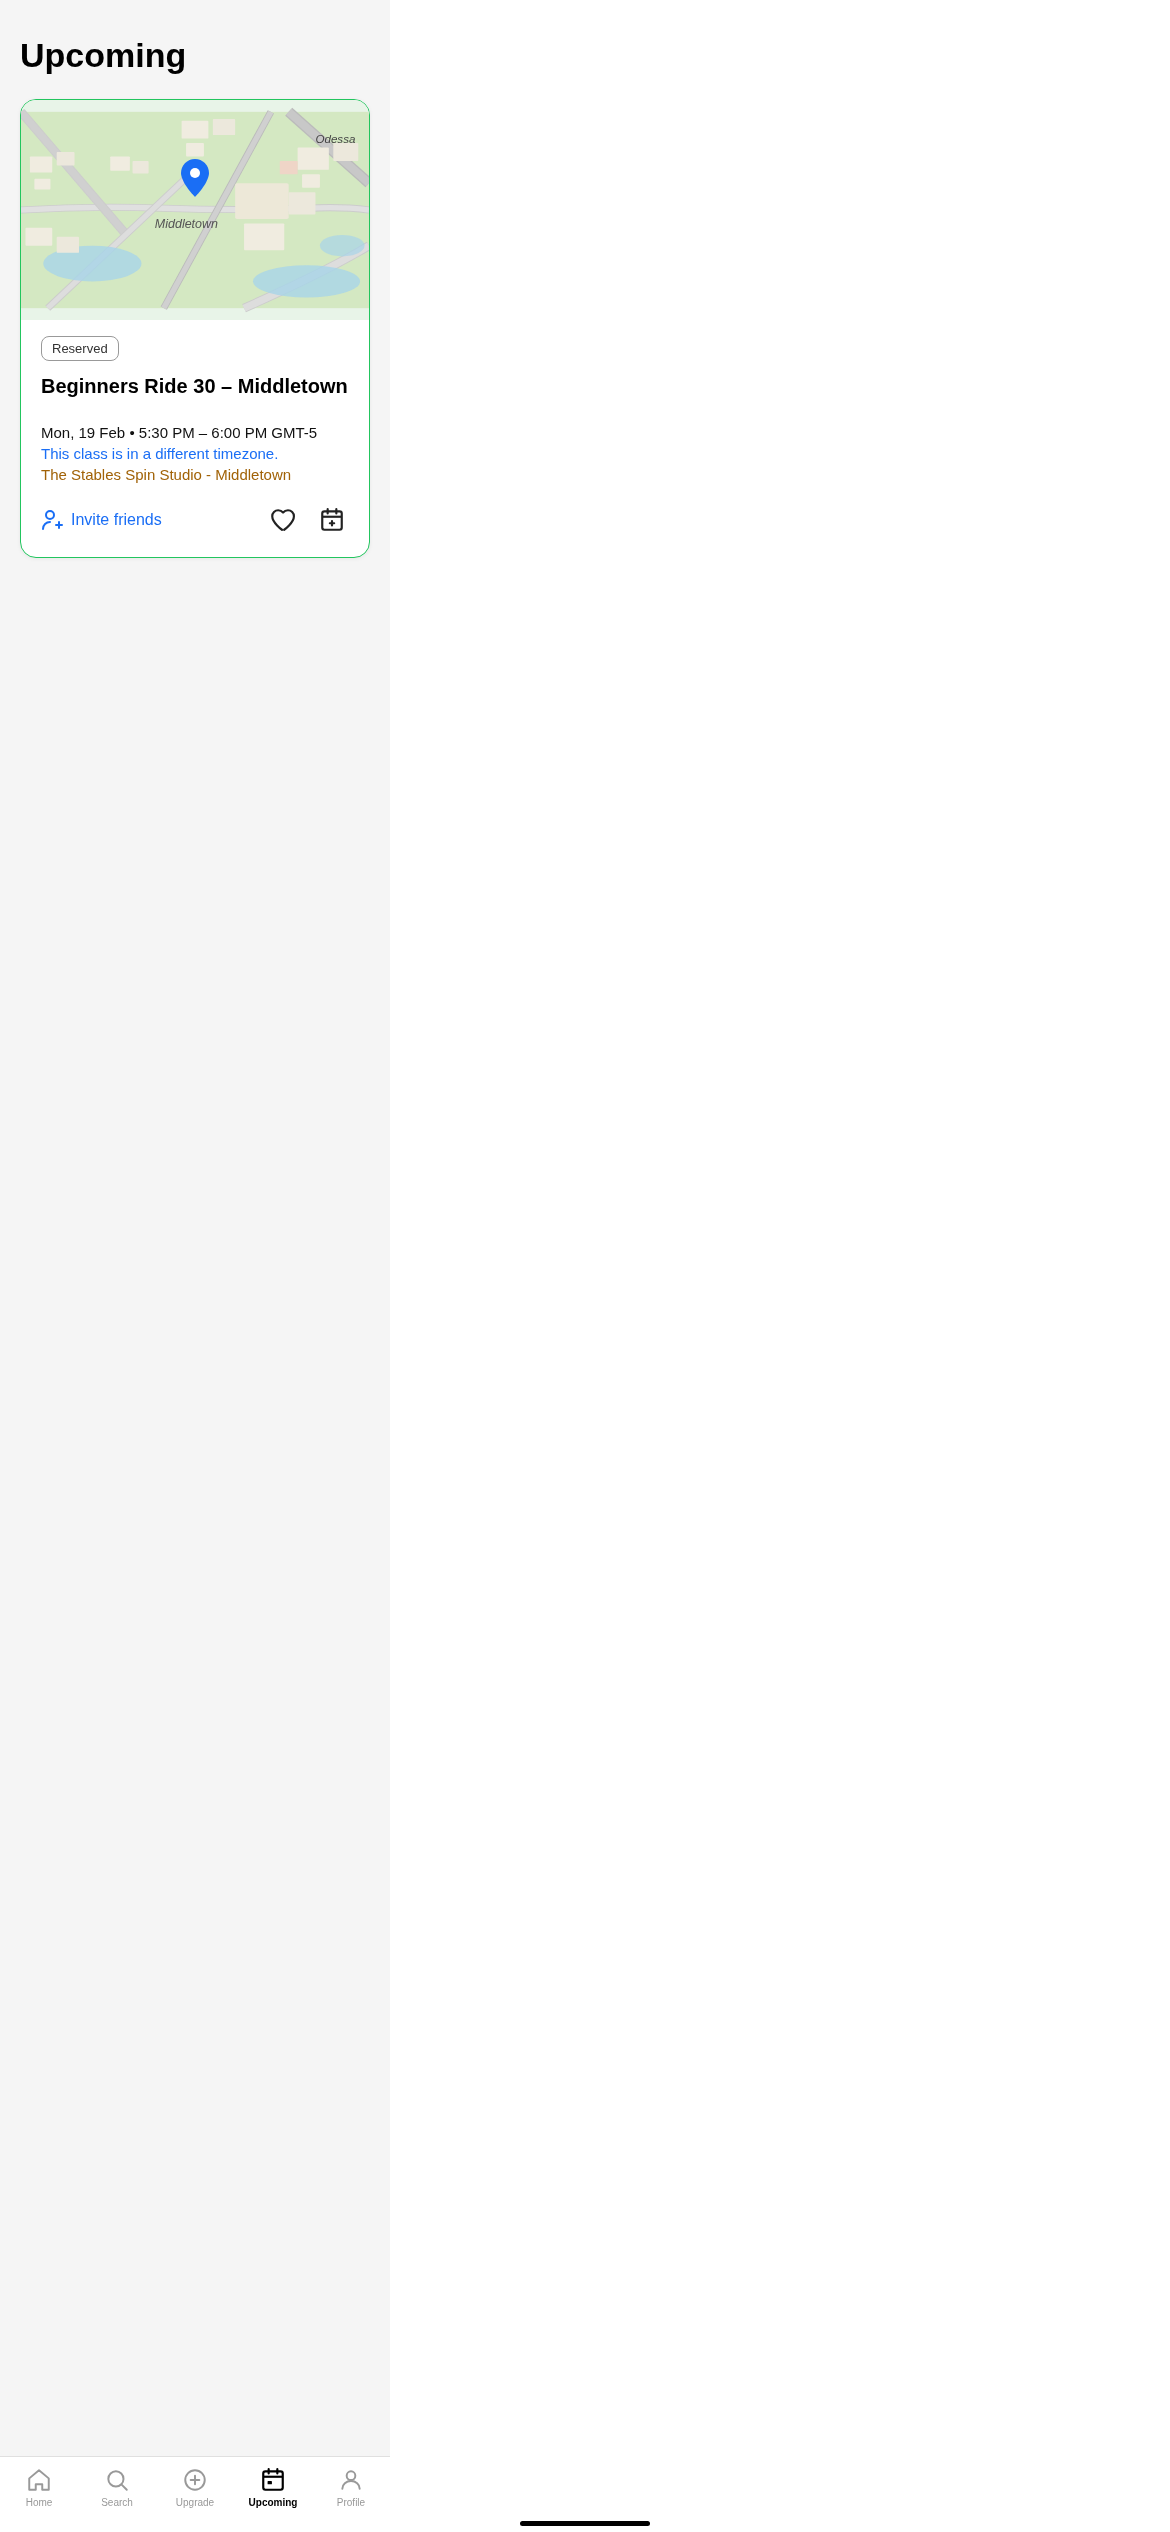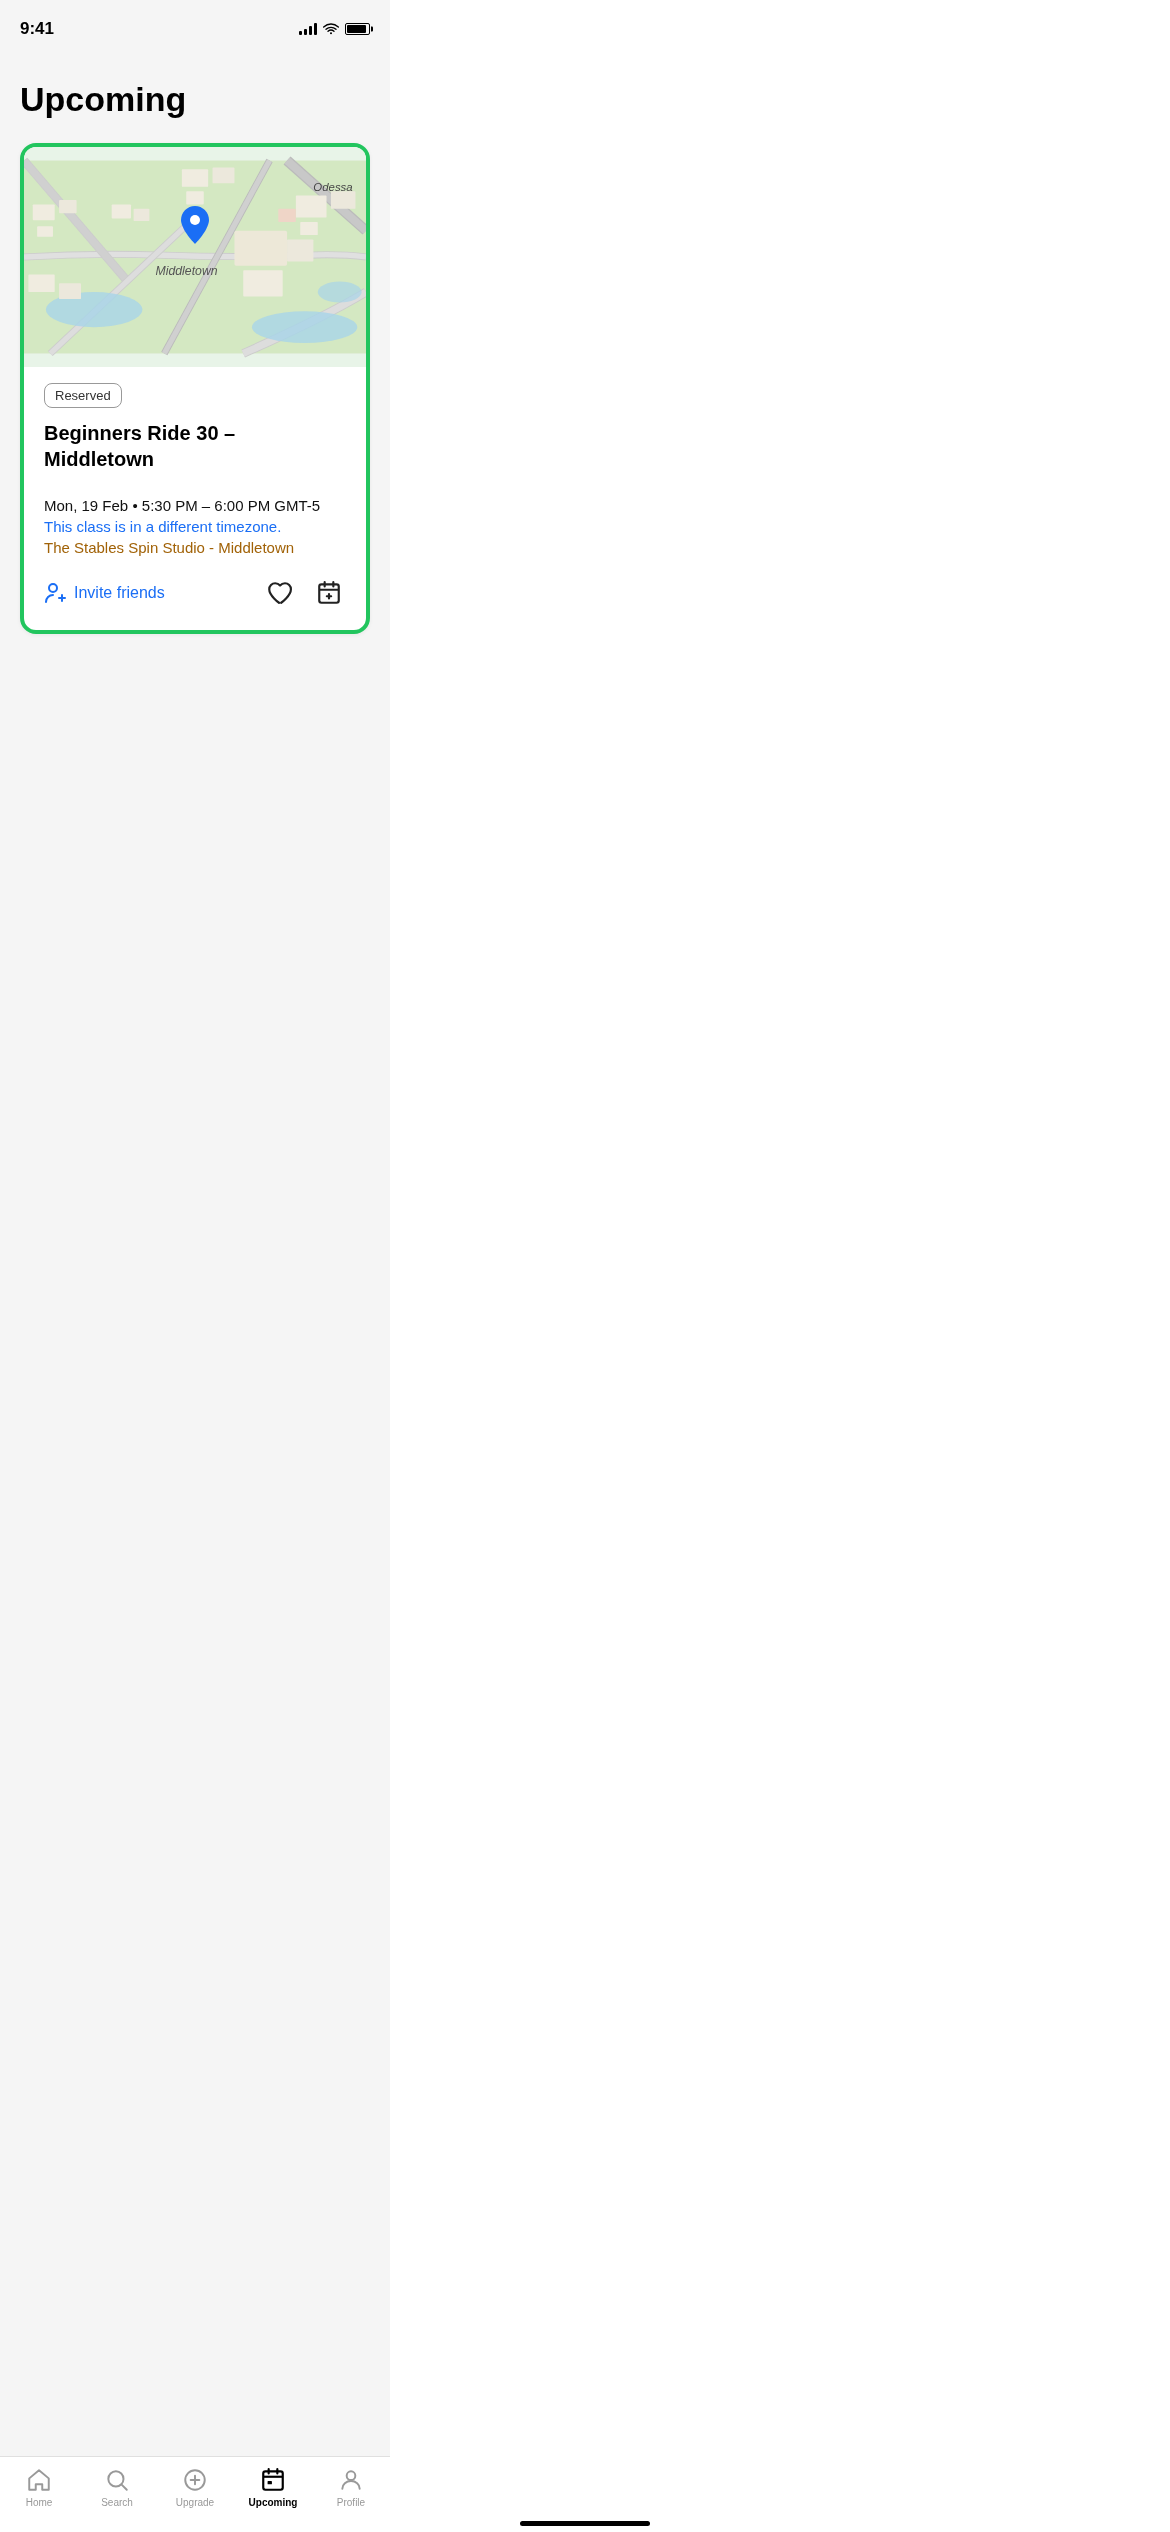--- a/index.html
+++ b/index.html
@@ -83,21 +83,21 @@
     .page-title {
       font-size: 34px;
       font-weight: 700;
       color: #000;
       margin-bottom: 24px;
       margin-top: 16px;
     }
 
     
     .event-card {
-      border: 4px solid #22c55e;
+      border: 1px solid #22c55e;
       border-radius: 16px;
       overflow: hidden;
       background: #fff;
       box-shadow: 0 1px 4px rgba(0,0,0,0.06);
     }
 
     
     .map-container {
       width: 100%;
       height: 220px;
@@ -263,40 +263,20 @@
       background: #f5f5f5;
       min-height: 100vh;
       padding-bottom: 90px;
     }
   </style>
 </head>
 <body>
 
 <div class="page-bg">
 
-  <div class="status-bar">
-    <span class="status-time">9:41</span>
-    <div class="status-icons">
-      <div class="signal-bars">
-        <div class="signal-bar" style="height:4px;"></div>
-        <div class="signal-bar" style="height:6px;"></div>
-        <div class="signal-bar" style="height:9px;"></div>
-        <div class="signal-bar" style="height:12px;"></div>
-      </div>
-      <svg class="wifi-icon" viewBox="0 0 24 16" fill="none">
-        <path d="M12 13a1.5 1.5 0 1 1 0 3 1.5 1.5 0 0 1 0-3z" fill="#000"></path>
-        <path d="M4.5 8.5C6.6 6.6 9.2 5.5 12 5.5s5.4 1.1 7.5 3" stroke="#000" stroke-width="2" stroke-linecap="round" fill="none"></path>
-        <path d="M1 5C4.3 2 7.9 0.5 12 0.5S19.7 2 23 5" stroke="#000" stroke-width="2" stroke-linecap="round" fill="none"></path>
-        <path d="M7.5 11.5C8.9 10.3 10.4 9.5 12 9.5s3.1.8 4.5 2" stroke="#000" stroke-width="2" stroke-linecap="round" fill="none"></path>
-      </svg>
-      <div class="battery-icon">
-        <div class="battery-fill"></div>
-      </div>
-    </div>
-  </div>
 
   <div class="main-content">
     <h1 class="page-title">Upcoming</h1>
 
     <div class="event-card">
 
       <div class="map-container">
         <svg class="map-svg" viewBox="0 0 390 220" xmlns="http://www.w3.org/2000/svg">
 
           <rect width="390" height="220" fill="#e8f0e8"></rect>

